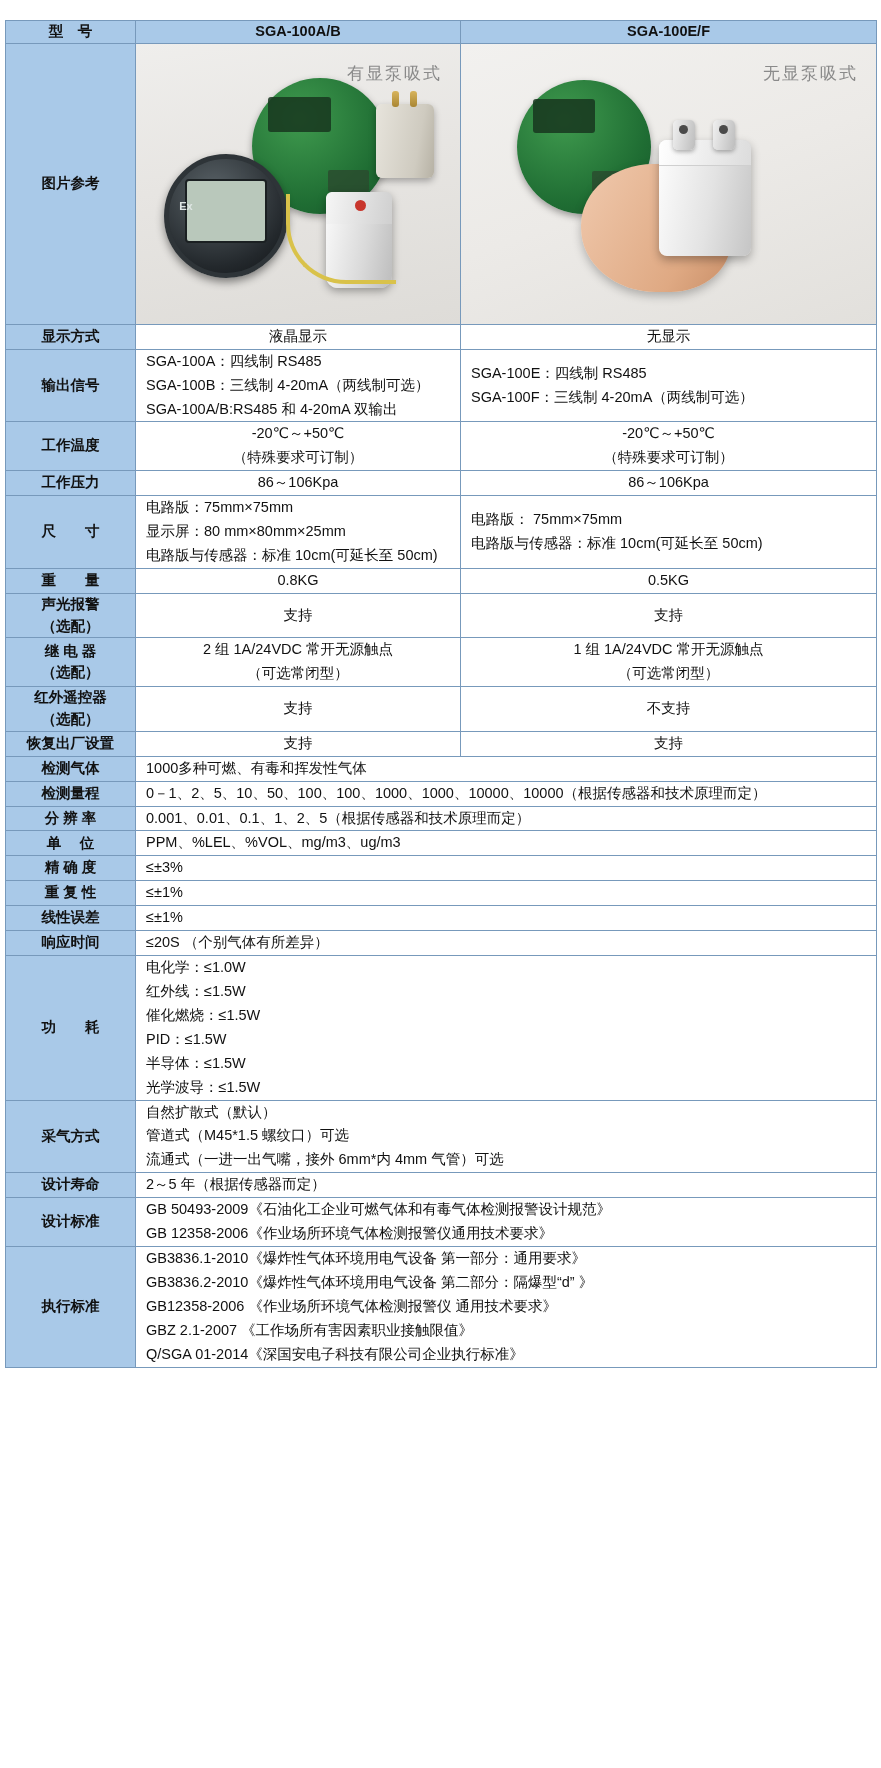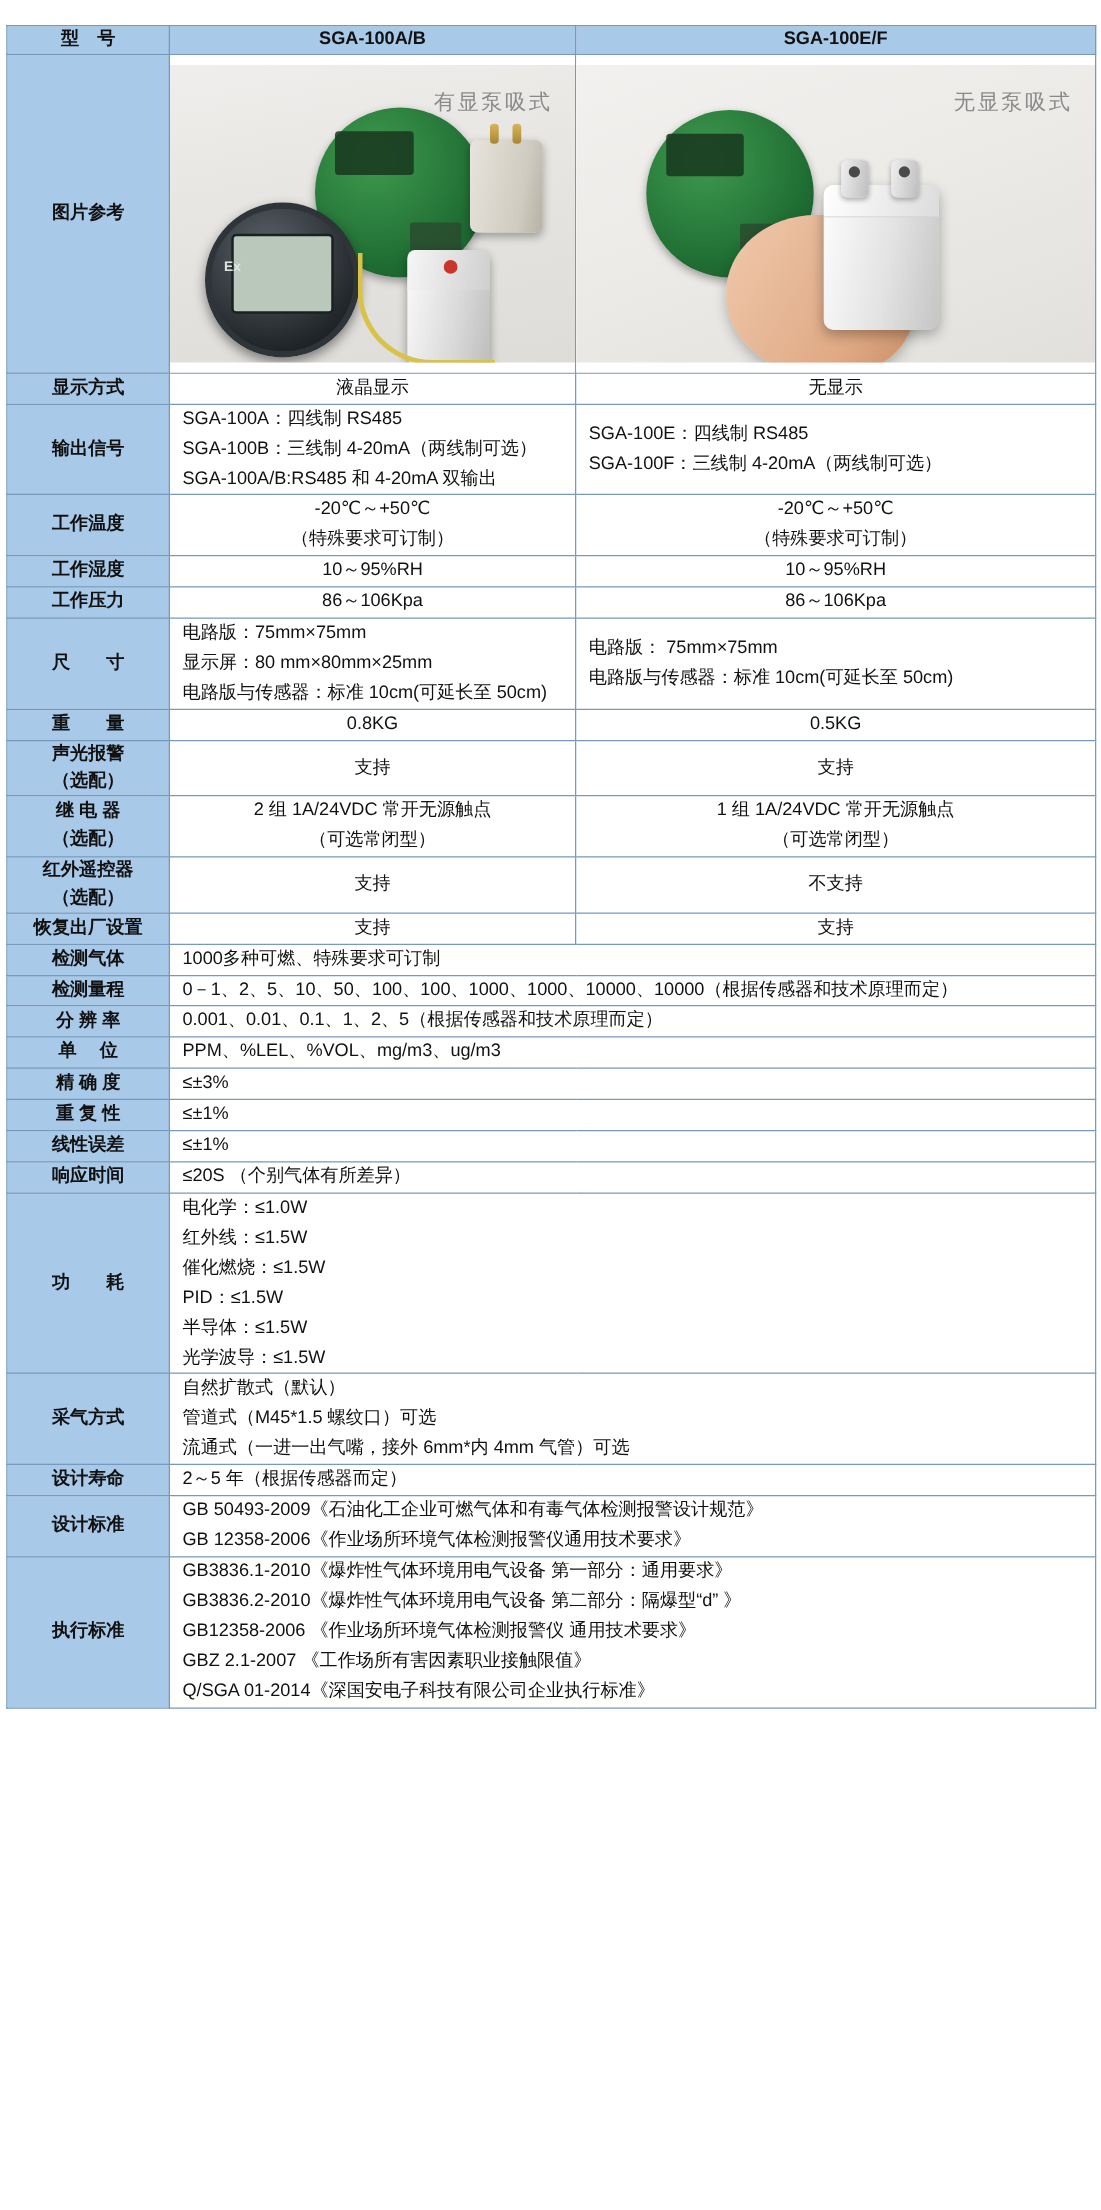--- a/index.html
+++ b/index.html
@@ -57,21 +57,21 @@
   .imgcell {
     background: #ffffff;
     padding: 0;
     height: 255px;
     position: relative;
     overflow: hidden;
   }
   .photo {
     position: relative;
     width: 100%;
-    height: 238px;
+    height: 280px;
     overflow: hidden;
   }
   .photo .cap {
     position: absolute;
     top: 18px;
     right: 18px;
     font-size: 17px;
     color: #8a8a8a;
     letter-spacing: 2px;
     z-index: 9;
@@ -256,29 +256,20 @@
           <td class="val">
             <span class="ln">-20℃～+50℃</span>
             <span class="ln">（特殊要求可订制）</span>
           </td>
           <td class="val">
             <span class="ln">-20℃～+50℃</span>
             <span class="ln">（特殊要求可订制）</span>
           </td>
         </tr>
         <tr>
-          <td class="label">工作湿度</td>
-          <td class="val">
-            <span class="ln">10～95%RH</span>
-          </td>
-          <td class="val">
-            <span class="ln">10～95%RH</span>
-          </td>
-        </tr>
-        <tr>
           <td class="label">工作压力</td>
           <td class="val">
             <span class="ln">86～106Kpa</span>
           </td>
           <td class="val">
             <span class="ln">86～106Kpa</span>
           </td>
         </tr>
         <tr>
           <td class="label">尺　　寸</td>
@@ -338,21 +329,21 @@
           <td class="val">
             <span class="ln">支持</span>
           </td>
         </tr>
       </tbody>
 
     <tbody id="full-rows">
         <tr>
           <td class="label">检测气体</td>
           <td colspan="2" class="val left">
-            <span class="ln">1000多种可燃、特殊要求可订制</span>
+            <span class="ln">1000多种可燃、有毒和挥发性气体</span>
           </td>
         </tr>
         <tr>
           <td class="label">检测量程</td>
           <td colspan="2" class="val left">
             <span class="ln">0－1、2、5、10、50、100、100、1000、1000、10000、10000（根据传感器和技术原理而定）</span>
           </td>
         </tr>
         <tr>
           <td class="label">分 辨 率</td>

